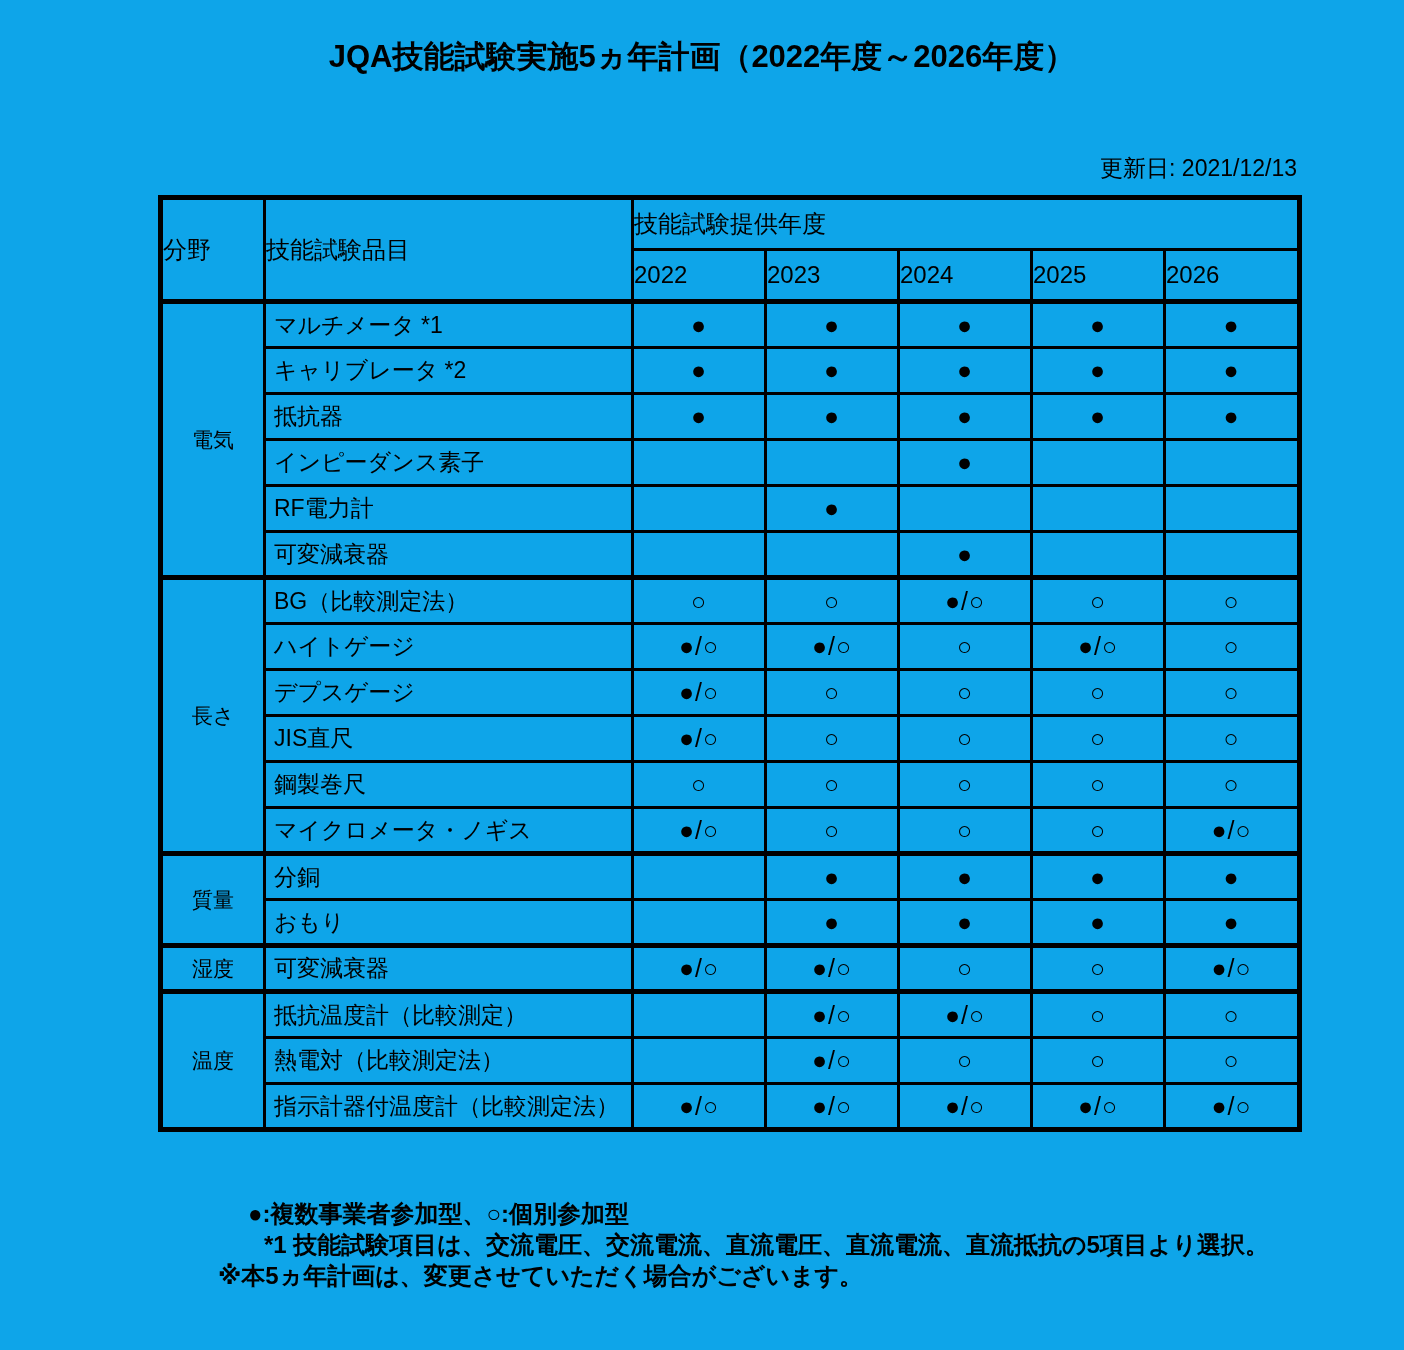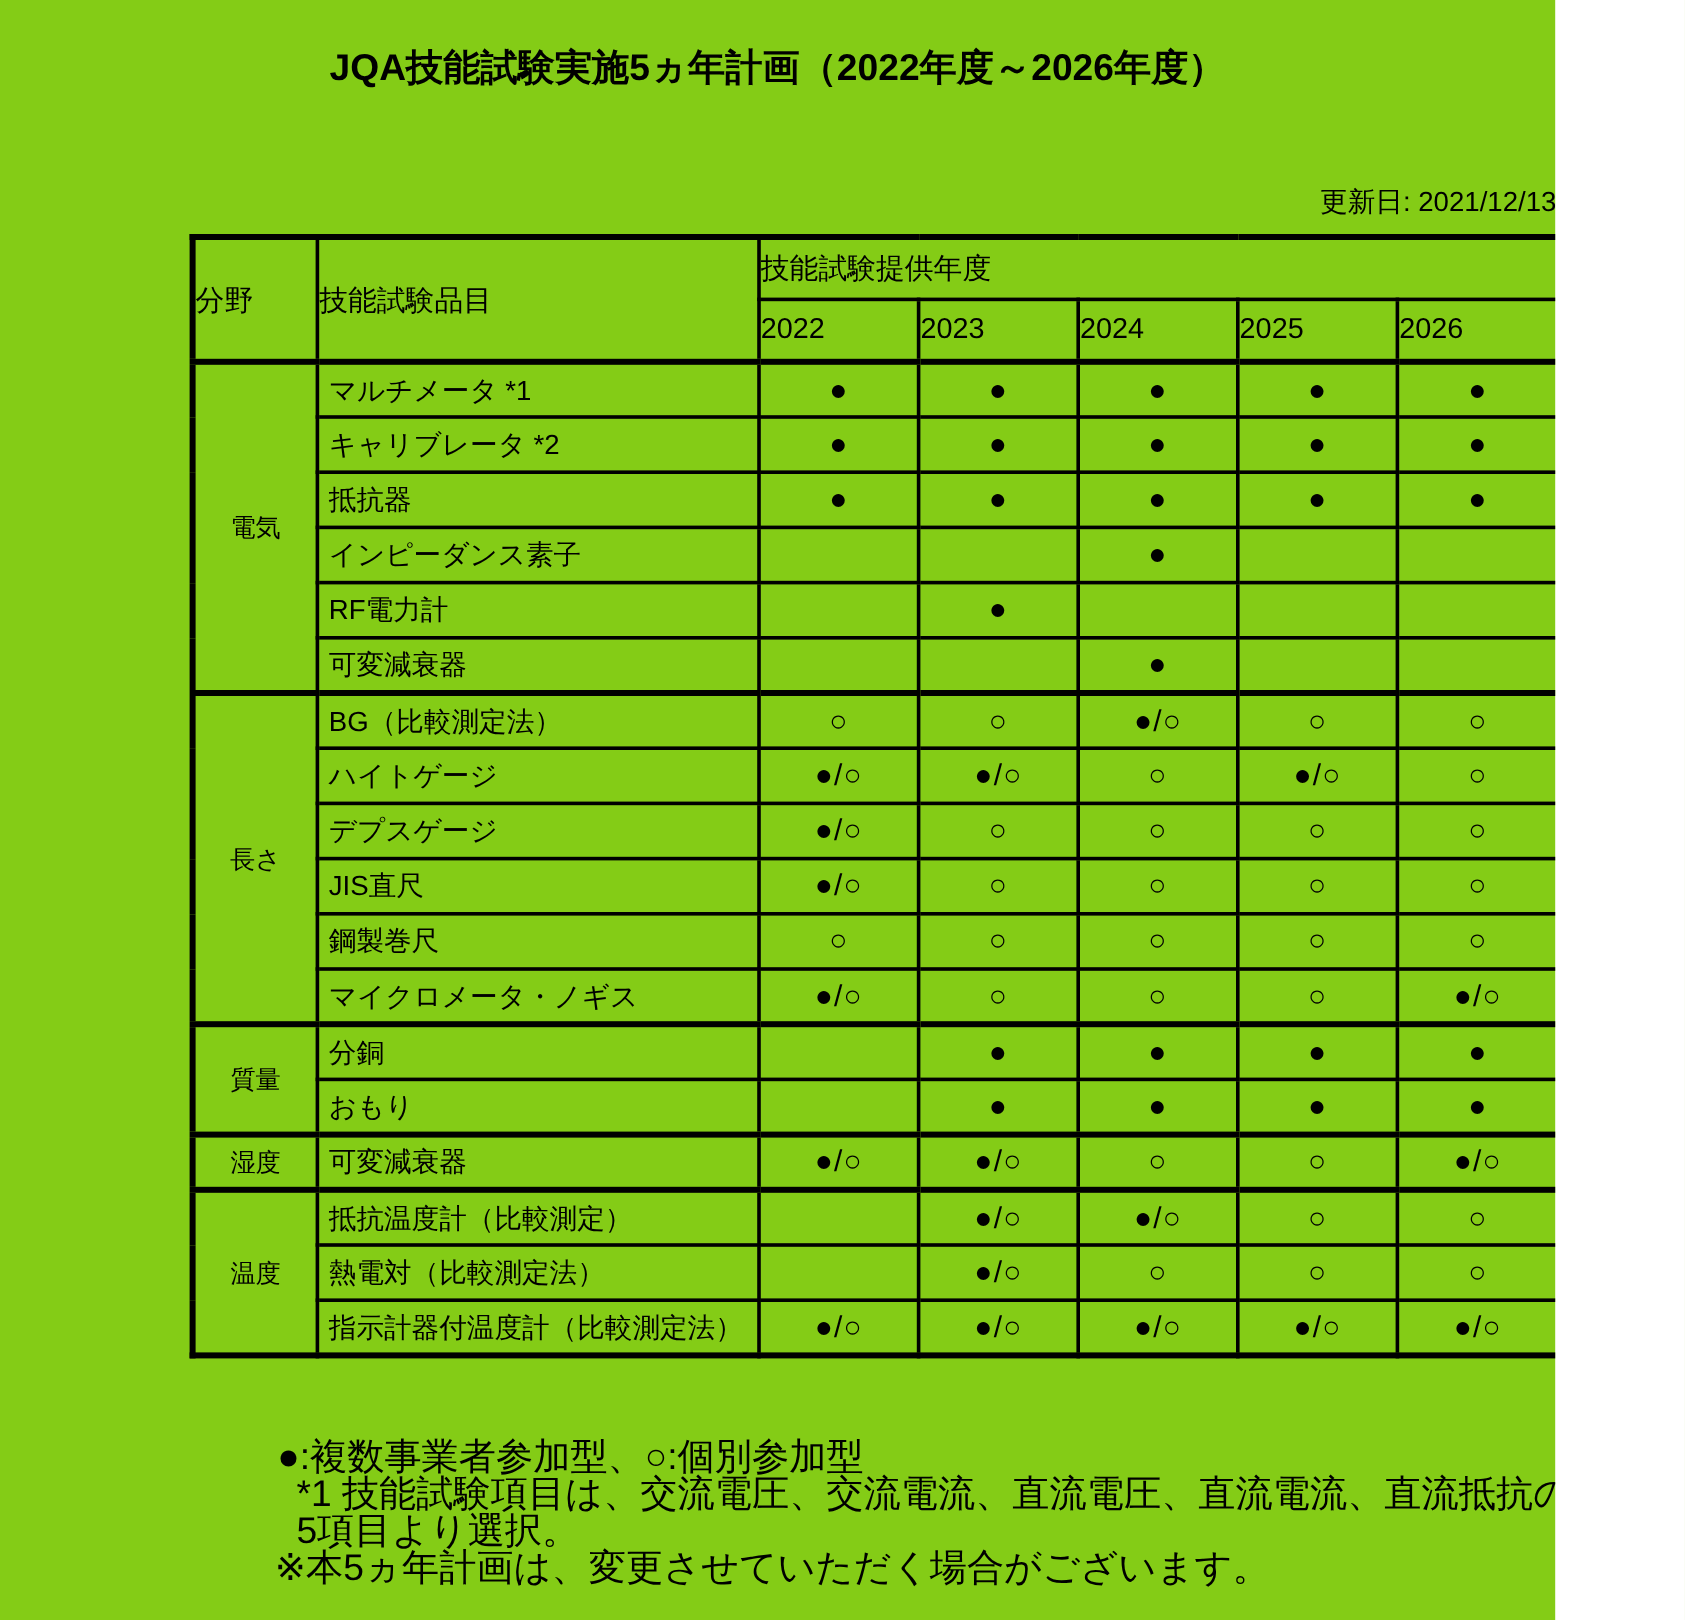--- a/index.html
+++ b/index.html
@@ -3,23 +3,23 @@
 <meta charset="utf-8">
 <style>
   * { margin: 0; padding: 0; box-sizing: border-box; }
   html, body {
     background: #ffffff;
     font-family: "Liberation Sans", "DejaVu Sans", sans-serif;
     color: #000000;
   }
   .page {
     position: relative;
-    width: 1296px;
+    width: 1404px;
     height: 1350px;
-    background: #84cc16;
+    background: #0ea5e9;
     overflow: hidden;
   }
   .doc-title {
     position: absolute;
     top: 36px;
     left: 0;
     width: 100%;
     text-align: center;
     font-size: 31px;
     font-weight: bold;
@@ -78,28 +78,29 @@
   }
   .mark-cell {
     text-align: center;
     font-size: 25px;
     letter-spacing: 1px;
   }
   
   .notes {
     position: absolute;
     top: 1198px;
-    left: 141px;
+    left: 158px;
     width: 1180px;
-    font-size: 31px;
+    font-size: 24px;
     line-height: 31px;
+    font-weight: bold;
   }
   .note-legend { margin-left: 90px; }
   .note-ast    { margin-left: 106px; }
-  .note-change { margin-left: 88px; }
+  .note-change { margin-left: 60px; }
 </style>
 </head>
 <body>
 
 <div class="page">
 
   <div class="doc-title">JQA技能試験実施5ヵ年計画（2022年度～2026年度）</div>
 
   <div class="updated-date">更新日: 2021/12/13</div>
 

